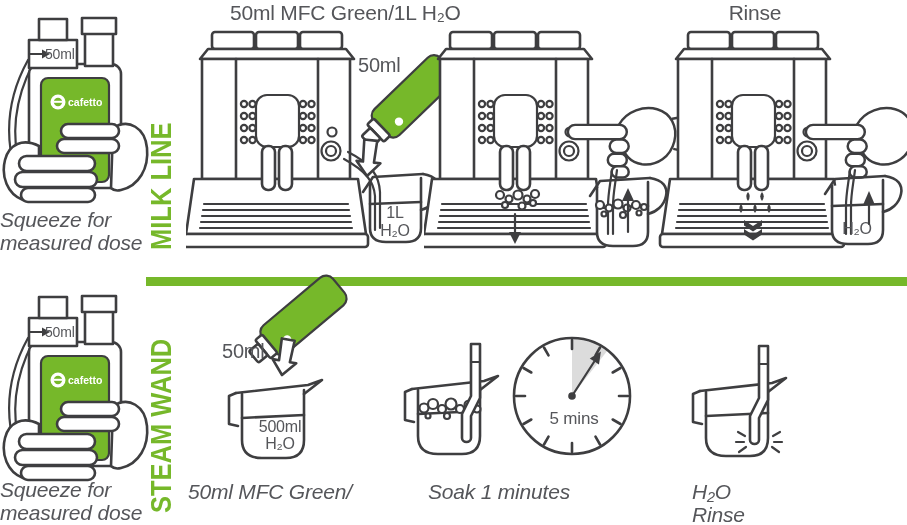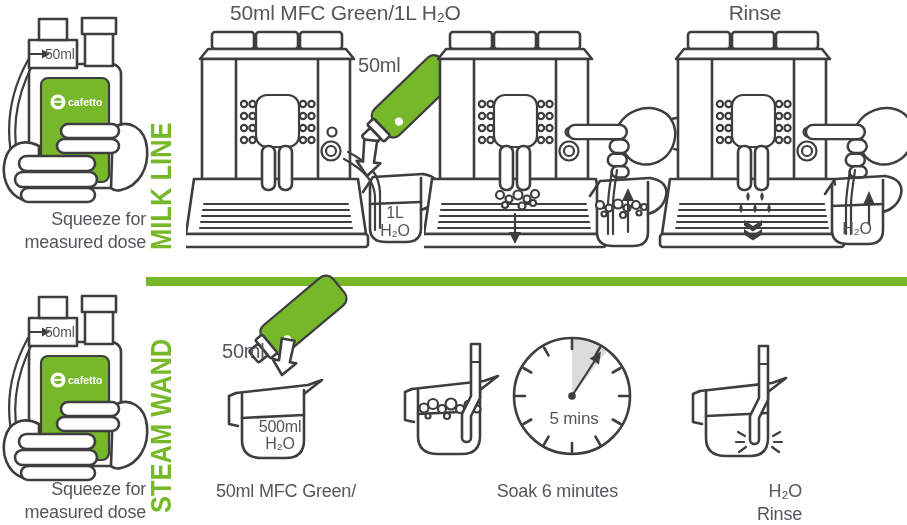--- a/index.html
+++ b/index.html
@@ -1,19 +1,19 @@
 <!DOCTYPE html>
 <html><head>
 <meta charset="utf-8">
 <style>
   html,body{margin:0;padding:0;background:#fff;}
   .canvas{position:relative;width:907px;height:525px;background:#fff;overflow:hidden;
           font-family:"Liberation Sans","DejaVu Sans",sans-serif;}
   .abs{position:absolute;}
-  .cap{position:absolute;text-align:right;color:#55565A;font-size:18px;line-height:23px;letter-spacing:-0.2px;}
+  .cap{position:absolute;text-align:left;color:#55565A;font-size:21px;line-height:23px;letter-spacing:-0.2px;font-style:italic;}
   .hdr{position:absolute;color:#55565A;font-size:21px;line-height:23px;letter-spacing:-0.2px;}
   .vlabel{position:absolute;color:#76B82A;font-weight:bold;font-size:30px;line-height:30px;
           white-space:nowrap;transform-origin:left bottom;transform:rotate(-90deg) scaleX(0.85);}
   .divider{position:absolute;background:#76B82A;}
   
   .ln{stroke:#3E3E40;stroke-width:2.6;fill:none;stroke-linecap:round;stroke-linejoin:round;}
   .lnf{stroke:#3E3E40;stroke-width:2.6;fill:#fff;stroke-linecap:round;stroke-linejoin:round;}
   .ln2{stroke:#3E3E40;stroke-width:2.2;fill:none;stroke-linecap:round;stroke-linejoin:round;}
   .lnb{stroke:#3E3E40;stroke-width:2.2;fill:#fff;}
   .ink{fill:#3E3E40;stroke:none;}
@@ -239,21 +239,21 @@
   <svg class="abs" style="left:196px;top:272px" width="180" height="210" viewBox="0 0 180 210">
     <g>
         <use href="#sym-jug-bottom" transform="translate(28,106)"></use>
       </g>
     <text class="svgt" x="84" y="160" font-size="16" text-anchor="middle">500ml</text>
     <text class="svgt" x="84" y="177" font-size="16" text-anchor="middle">H₂O</text>
     <use href="#sym-pouch" transform="translate(109,42) rotate(50)"></use>
     <use href="#sym-fatarrow" transform="translate(86,103) rotate(10)"></use>
     <text class="svgt" x="26" y="86" font-size="20">50ml</text>
   </svg>
-  <div class="cap" style="left:176px;top:480px;width:180px;">
+  <div class="cap" style="left:188px;top:480px;width:180px;">
     <div>50ml MFC Green/</div>
   </div>
 
   <svg class="abs" style="left:396px;top:322px" width="112" height="146" viewBox="0 0 112 146">
     <g transform="translate(4,52)">
       <g>
           <use href="#sym-jug-bottom"></use>
         </g>
       <g>
         <circle class="lnb" cx="24" cy="34" r="4.5"></circle>
@@ -287,21 +287,21 @@
     <line class="ln" x1="17.5" y1="94" x2="25.3" y2="89.5"></line>
     <line class="ln" x1="10" y1="66" x2="19" y2="66"></line>
     <line class="ln" x1="17.5" y1="38" x2="25.3" y2="42.5"></line>
     <line class="ln" x1="38" y1="17.5" x2="42.5" y2="25.3"></line>
     <line class="ln2" x1="66" y1="66" x2="88" y2="32"></line>
     <polygon class="ink" points="0,-9 -5.5,3 5.5,3" transform="translate(90,29) rotate(33)"></polygon>
     <circle class="ink" cx="66" cy="66" r="3.8"></circle>
     <text class="svgt" x="68" y="94" font-size="17" text-anchor="middle">5 mins</text>
   </svg>
   <div class="cap" style="left:428px;top:480px;width:190px;">
-    <div>Soak 6 minutes</div>
+    <div>Soak 1 minutes</div>
   </div>
 
   <svg class="abs" style="left:682px;top:322px" width="122" height="146" viewBox="0 0 122 146">
     <g transform="translate(6,54)">
       <g>
           <use href="#sym-jug-bottom"></use>
         </g>
       <g>
         <path class="lnf" d="M62,40 L71,22 L71,-30 L80,-30 L80,24 L71,42 L71,64 A4.5 4 0 0 1 62,64 Z"></path>
         <line class="ln2" x1="71" y1="-12" x2="80" y2="-12"></line>

